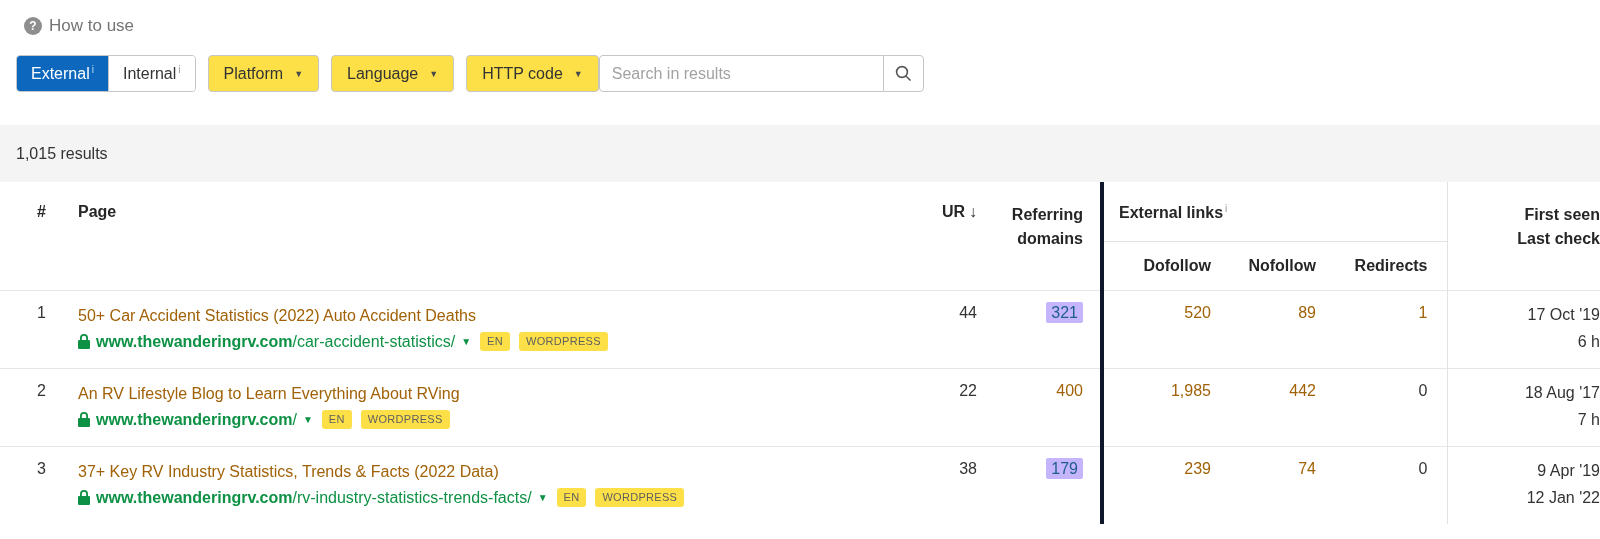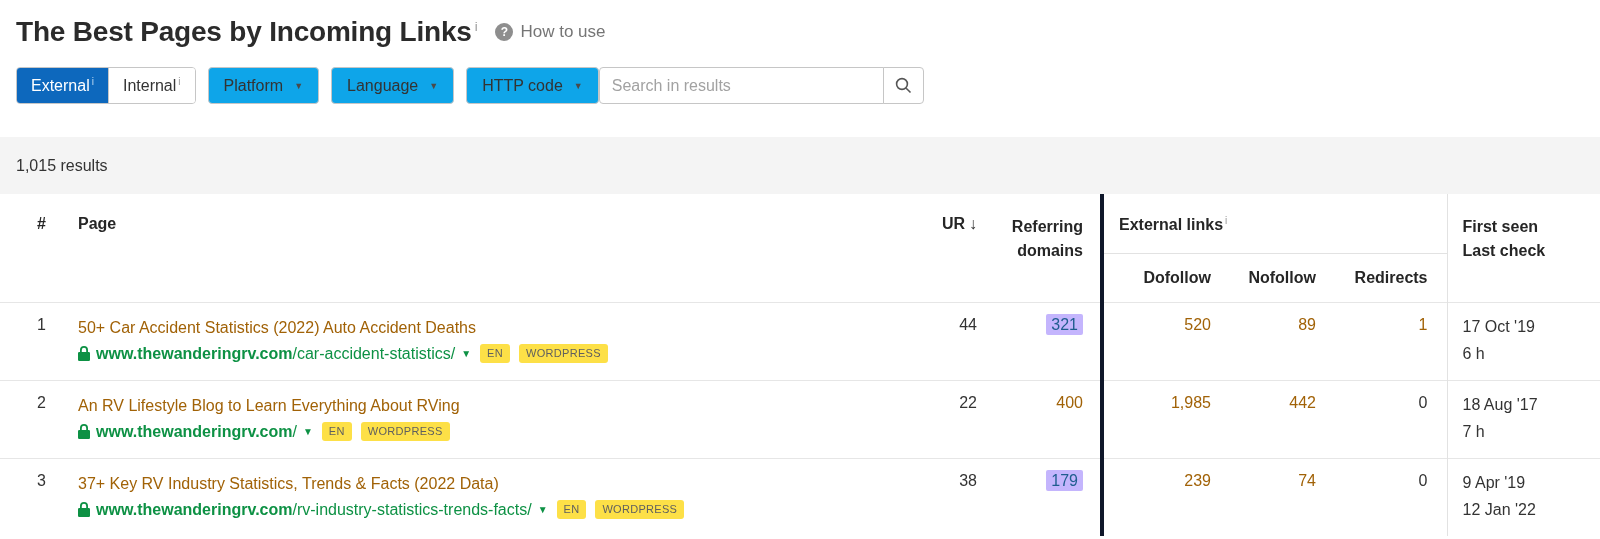--- a/index.html
+++ b/index.html
@@ -19,21 +19,21 @@
   
   .filter-row { display:flex; align-items:center; margin-top:19px; height:37px; }
   .seg { display:inline-flex; border:1px solid #c6c6c6; border-radius:4px; overflow:hidden; }
   .seg-btn { border:none; background:#fff; font-family:inherit; font-size:16px; color:#333;
     padding:8px 14px; height:35px; cursor:pointer; }
   .seg-btn + .seg-btn { border-left:1px solid #c6c6c6; }
   .seg-btn.active { background:#0d68bd; color:#fff; }
   .seg-btn sup { font-size:10px; color:#9a9a9a; margin-left:2px; }
   .seg-btn.active sup { color:#bcd7f0; }
   .dd { display:inline-flex; align-items:center; gap:11px; margin-left:12px; height:37px;
-    border:1px solid #c6c6c6; border-radius:4px; background:#0ea5e9; font-family:inherit;
+    border:1px solid #c6c6c6; border-radius:4px; background:#fde047; font-family:inherit;
     font-size:16px; color:#333; padding:0 15px; cursor:pointer; }
   .dd .caret { font-size:9px; color:#4a4a4a; }
   .search { display:inline-flex; margin-left:0; height:37px; }
   .search input { width:285px; height:37px; border:1px solid #c6c6c6; border-radius:4px 0 0 4px;
     font-family:inherit; font-size:16px; padding:0 12px; color:#333; outline:none; }
   .search input::placeholder { color:#a2a2a2; }
   .search button { width:41px; height:37px; margin-left:-1px; border:1px solid #c6c6c6;
     border-radius:0 4px 4px 0; background:#fff; cursor:pointer;
     display:inline-flex; align-items:center; justify-content:center; }
 
@@ -45,21 +45,21 @@
   table { width:1600px; border-collapse:collapse; table-layout:fixed; }
   th { font-size:16px; font-weight:700; color:#262626; text-align:left; vertical-align:top; }
   thead tr.row-a th { padding-top:21px; }
   th.c-num, td.c-num { text-align:right; padding-right:16px; }
   th.c-page, td.c-page { padding-left:16px; }
   th.c-ur, td.c-ur { text-align:right; }
   th.c-rd, td.c-rd { text-align:right; padding-right:17px; }
   th.c-df, td.c-df { text-align:right; padding-right:16px; }
   th.c-nf, td.c-nf { text-align:right; padding-right:16px; }
   th.c-rr, td.c-rr { text-align:right; padding-right:19px; }
-  th.c-fs, td.c-fs { text-align:left; padding-left:15px; }
+  th.c-fs, td.c-fs { text-align:right; padding-left:15px; }
   th.group { text-align:left; padding-left:15px; border-bottom:1px solid #e2e2e2; height:59px; }
   th.group sup { font-size:10px; font-weight:400; color:#9a9a9a; margin-left:2px; }
   thead tr.row-b th { padding-top:15px; height:49px; font-weight:700; }
   .gcol-l { border-left:4px solid #0f172a; }
   .fs-l { border-left:1px solid #e2e2e2; }
   .hdr-two-line { line-height:24px; }
   .sort-arrow { font-weight:400; color:#333; margin-left:4px; }
 
   tbody td { border-top:1px solid #e6e6e6; vertical-align:top; padding-top:13px; height:78px;
     font-size:16px; }
@@ -75,21 +75,20 @@
   td.c-ur { color:#333; }
   .num-plain { color:#333; }
   .hl { background:#c4b5fd; padding:2px 5px; border-radius:2px; color:#1f5d8f; }
   td.c-fs { line-height:27px; padding-top:10px; font-size:16px; color:#333; }
 </style>
 </head>
 <body>
 
 <div class="top">
   <div class="title-row">
-    <h1><span>The Best Pages by Incoming Links</span><sup>i</sup></h1>
     <span class="help">
       <span class="qicon">?</span>
       <span class="help-label">How to use</span>
     </span>
   </div>
 
   <div class="filter-row">
     <div class="seg">
       <button class="seg-btn active"><span>External</span><sup>i</sup></button>
       <button class="seg-btn"><span>Internal</span><sup>i</sup></button>

